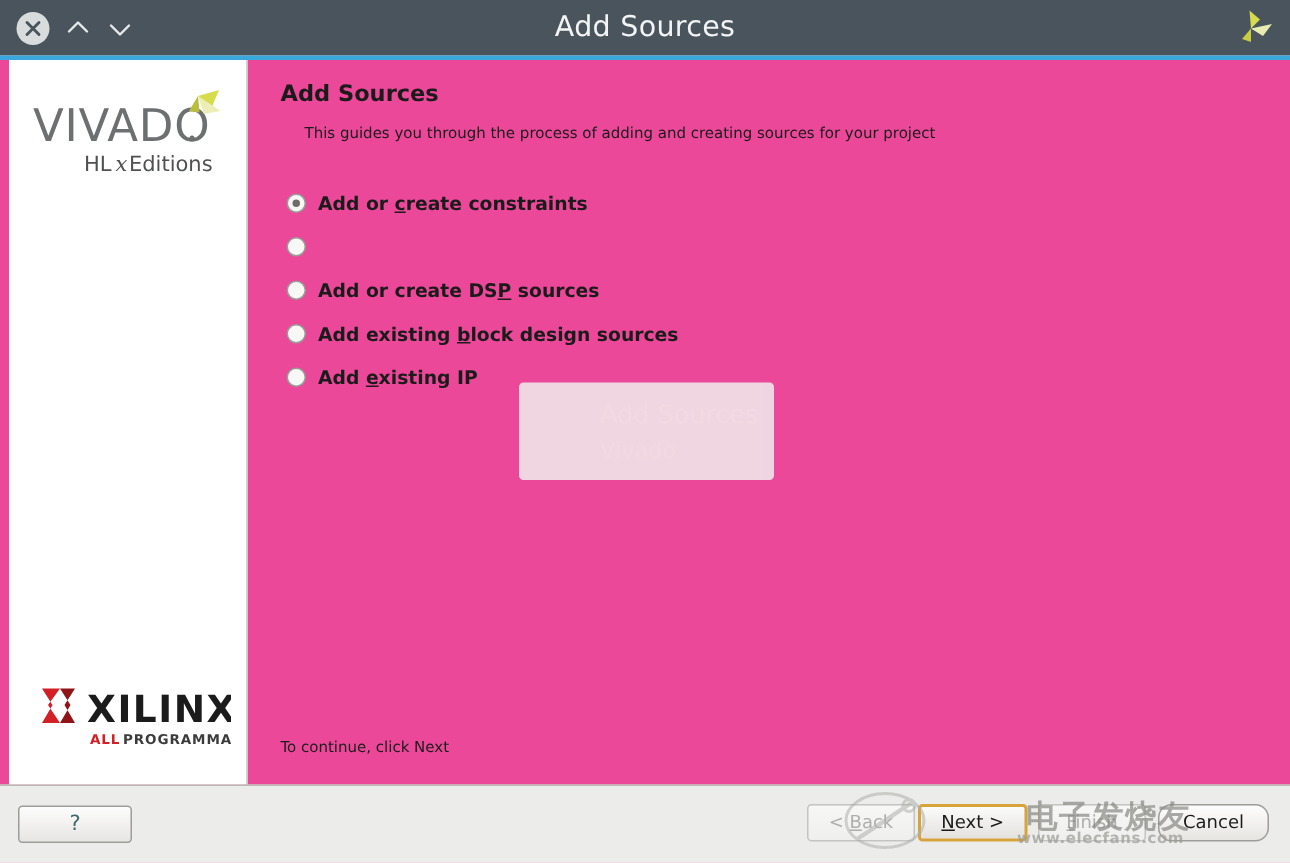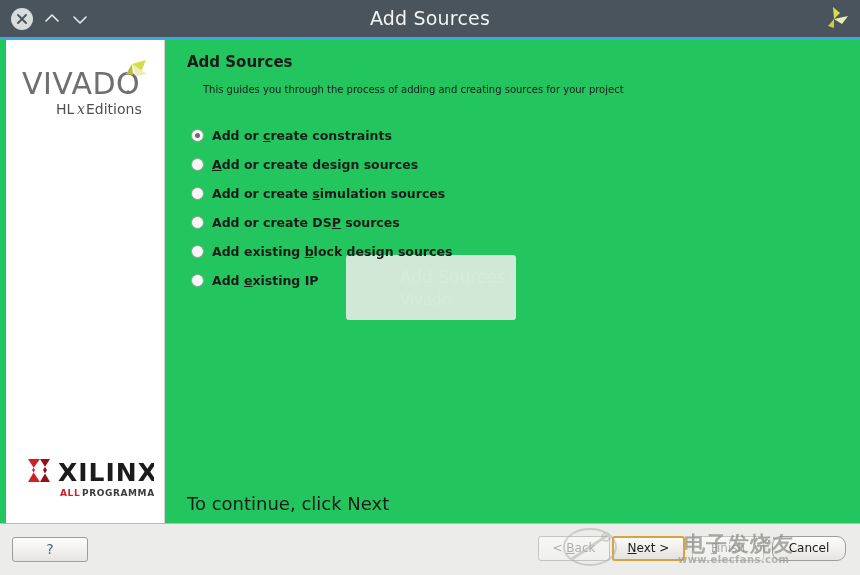--- a/index.html
+++ b/index.html
@@ -66,21 +66,21 @@
     right: 10px; top: 4px;
     width: 32px; height: 30px;
   }
 
   
   .dialog-body {
     position: absolute;
     left: 0; top: 40px;
     width: 860px;
     height: 483px;
-    background: #22c55e;
+    background: #ec4899;
     text-align: center;
   }
   .sidebar {
     position: absolute;
     left: 6px; top: 0;
     width: 159px;
     height: 483px;
     background: #ffffff;
     border-right: 1px solid #d2d2d0;
     box-sizing: border-box;
@@ -172,21 +172,21 @@
   .watermark-ghost .gtext2 {
     position: absolute;
     left: 54px; top: 36px;
     font-size: 15px;
     color: #f4f3ef;
   }
 
   .footer-note {
     position: absolute;
     left: 21px; top: 453px;
-    font-size: 18px;
+    font-size: 10px;
     color: #1b1b1b;
   }
 
   
   .sep-line {
     position: absolute;
     left: 0; top: 523px;
     width: 860px;
     height: 1px;
     background: #b9b9b6;
@@ -334,25 +334,20 @@
         <div class="gtext2">Vivado</div>
       </div>
 
       <div class="options" id="option-list">
           <div class="option-row">
             <span class="radio on"></span>
             <span class="option-label"><span>Add or </span><span class="mn">c</span><span>reate constraints</span></span>
           </div>
           <div class="option-row">
             <span class="radio"></span>
-            <span class="option-label"><span></span><span class="mn">A</span><span>dd or create design sources</span></span>
-          </div>
-          <div class="option-row">
-            <span class="radio"></span>
-            <span class="option-label"><span>Add or create </span><span class="mn">s</span><span>imulation sources</span></span>
           </div>
           <div class="option-row">
             <span class="radio"></span>
             <span class="option-label"><span>Add or create DS</span><span class="mn">P</span><span> sources</span></span>
           </div>
           <div class="option-row">
             <span class="radio"></span>
             <span class="option-label"><span>Add existing </span><span class="mn">b</span><span>lock design sources</span></span>
           </div>
           <div class="option-row">

